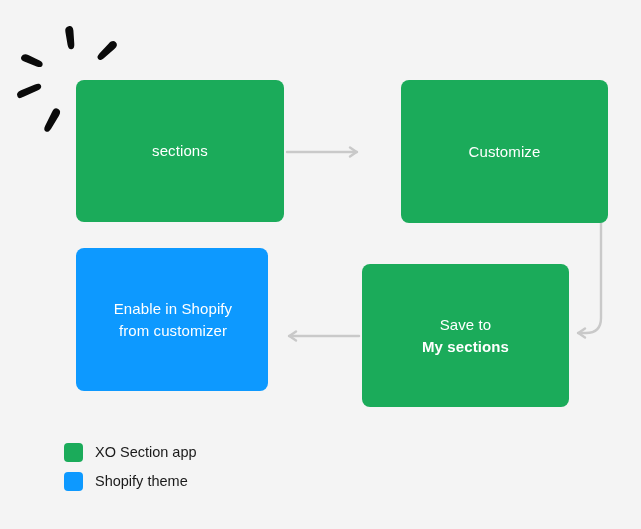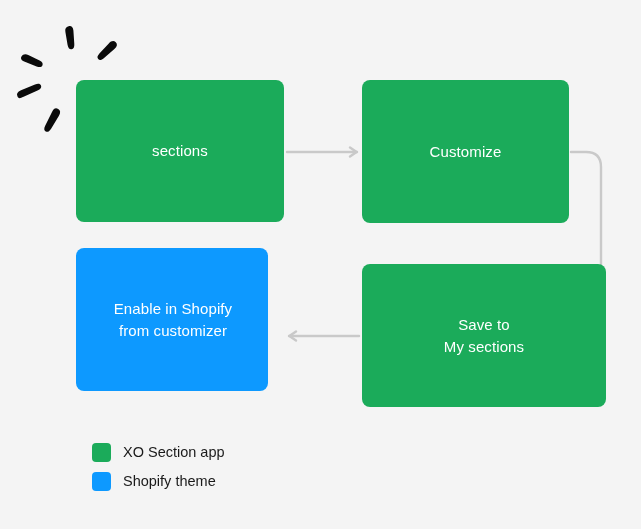--- a/index.html
+++ b/index.html
@@ -29,59 +29,59 @@
     justify-content: center;
     text-align: center;
     color: #ffffff;
     font-size: 15px;
     line-height: 1.45;
     box-sizing: border-box;
     padding: 8px 18px;
     letter-spacing: 0.1px;
   }
   .node .label { display: block; }
-  .node .label .strong { font-weight: 400; display: block; }
+  .node .label .strong { font-weight: 700; display: block; }
   .node .label .normal { font-weight: 400; display: block; }
 
   #node-choose {
     left: 76px;  top: 80px;
     width: 208px; height: 142px;
   }
   #node-customize {
     left: 362px; top: 80px;
     width: 207px; height: 143px;
   }
   #node-enable {
     left: 76px;  top: 248px;
     width: 192px; height: 143px; padding-left: 20px;
   }
   #node-save {
     left: 362px; top: 264px;
-    width: 244px; height: 143px;
+    width: 207px; height: 143px;
   }
 
   
   #connectors {
     position: absolute;
     left: 0; top: 0;
     width: 641px; height: 529px;
     pointer-events: none;
   }
 
   
   #sparkle {
     position: absolute;
     left: 10px; top: 20px;
     width: 125px; height: 125px;
   }
 
   
   #legend {
     position: absolute;
-    left: 92px;
+    left: 64px;
     top: 443px;
     display: flex;
     flex-direction: column;
     gap: 10px;
   }
   .legend-row {
     display: flex;
     align-items: center;
     gap: 12px;
     height: 19px;
@@ -141,21 +141,21 @@
       <line x1="359" y1="336" x2="289" y2="336" stroke="#c9c9c9" stroke-width="2.4" stroke-linecap="round" marker-end="url(#arrowLeftEnd)"></line>
     </g>
   </svg>
 
   <div class="node" id="node-choose" style="background:#1bab5a;">
     <span class="label">
       <span class="normal">sections</span>
     </span>
   </div>
 
-  <div class="node" id="node-customize" style="background:#1bab5a;">
+  <div class="node" id="node-customize" style="background:#1bab5a;margin-left:39px;">
     <span class="label">
       <span class="normal">Customize</span>
     </span>
   </div>
 
   <div class="node" id="node-save" style="background:#1bab5a;">
     <span class="label">
       <span class="normal">Save to</span>
       <span class="strong">My sections</span>
     </span>

